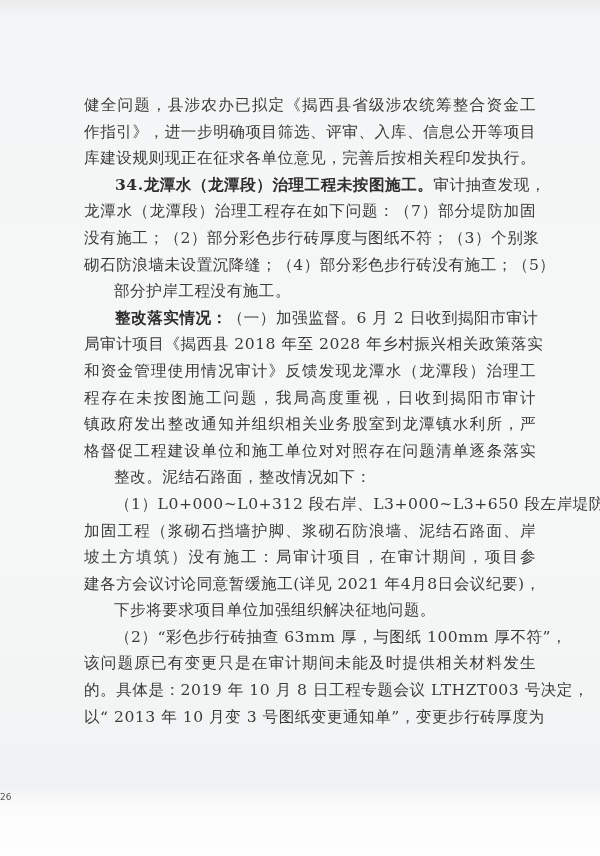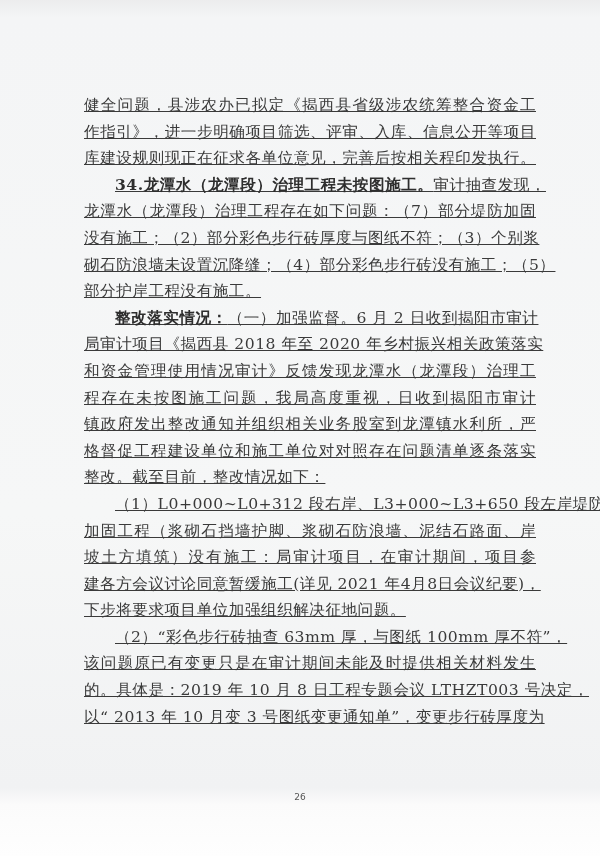--- a/index.html
+++ b/index.html
@@ -8,35 +8,35 @@
     background: #f3f4f5;
     position: relative; overflow: hidden;
     font-family: "DejaVu Serif", "Liberation Serif", serif;
     color: #3a3a3a;
   }
   .page {
     position: absolute; left: 0; top: 0; width: 600px; height: 856px;
     background: linear-gradient(180deg, #ececed 0px, #f4f5f6 18px, #f6f7f7 60%, #f1f2f3 92%, #fbfbfb 94%, #fefefe 100%);
   }
   .content {
-    position: absolute; left: 84px; top: 92px; width: 452px; text-decoration: underline;
+    position: absolute; left: 84px; top: 92px; width: 452px;
   }
   .line {
     height: 26.6px; line-height: 26.6px;
     font-size: 15.6px;
     white-space: nowrap;
     text-align: justify; text-align-last: justify;
     letter-spacing: 0.5px;
   }
-  .line.last { text-align-last: left; }
+  .line.last { text-align-last: left; margin-left: 30px; }
   .indent { padding-left: 31px; }
   .bold { font-weight: bold; color: #2e2e2e; }
   .pagenum {
     position: absolute; left: 0; width: 600px; top: 792px;
-    text-align: center; font-size: 9px; color: #555;
+    text-align: left; font-size: 9px; color: #555;
     font-family: "DejaVu Sans", sans-serif;
   }
 </style>
 </head>
 <body>
 
 <div class="page">
   <div class="content">
 
     <div class="line">健全问题，县涉农办已拟定《揭西县省级涉农统筹整合资金工</div>
@@ -47,26 +47,26 @@
       <span class="bold">34.龙潭水（龙潭段）治理工程未按图施工。</span><span>审计抽查发现，</span>
     </div>
     <div class="line">龙潭水（龙潭段）治理工程存在如下问题：（7）部分堤防加固</div>
     <div class="line">没有施工；（2）部分彩色步行砖厚度与图纸不符；（3）个别浆</div>
     <div class="line">砌石防浪墙未设置沉降缝；（4）部分彩色步行砖没有施工；（5）</div>
     <div class="line last">部分护岸工程没有施工。</div>
 
     <div class="line indent">
       <span class="bold">整改落实情况：</span><span>（一）加强监督。6 月 2 日收到揭阳市审计</span>
     </div>
-    <div class="line">局审计项目《揭西县 2018 年至 2020 年乡村振兴相关政策落实</div>
+    <div class="line">局审计项目《揭西县 2018 年至 2028 年乡村振兴相关政策落实</div>
     <div class="line">和资金管理使用情况审计》反馈发现龙潭水（龙潭段）治理工</div>
     <div class="line">程存在未按图施工问题，我局高度重视，日收到揭阳市审计</div>
     <div class="line">镇政府发出整改通知并组织相关业务股室到龙潭镇水利所，严</div>
     <div class="line">格督促工程建设单位和施工单位对对照存在问题清单逐条落实</div>
-    <div class="line last">整改。截至目前，整改情况如下：</div>
+    <div class="line last">整改。泥结石路面，整改情况如下：</div>
 
     <div class="line indent">（1）L0+000~L0+312 段右岸、L3+000~L3+650 段左岸堤防</div>
     <div class="line">加固工程（浆砌石挡墙护脚、浆砌石防浪墙、泥结石路面、岸</div>
     <div class="line">坡土方填筑）没有施工：局审计项目，在审计期间，项目参</div>
     <div class="line">建各方会议讨论同意暂缓施工(详见 2021 年4月8日会议纪要)，</div>
     <div class="line last">下步将要求项目单位加强组织解决征地问题。</div>
 
     <div class="line indent">（2）“彩色步行砖抽查 63mm 厚，与图纸 100mm 厚不符”，</div>
     <div class="line">该问题原已有变更只是在审计期间未能及时提供相关材料发生</div>
     <div class="line">的。具体是：2019 年 10 月 8 日工程专题会议 LTHZT003 号决定，</div>

